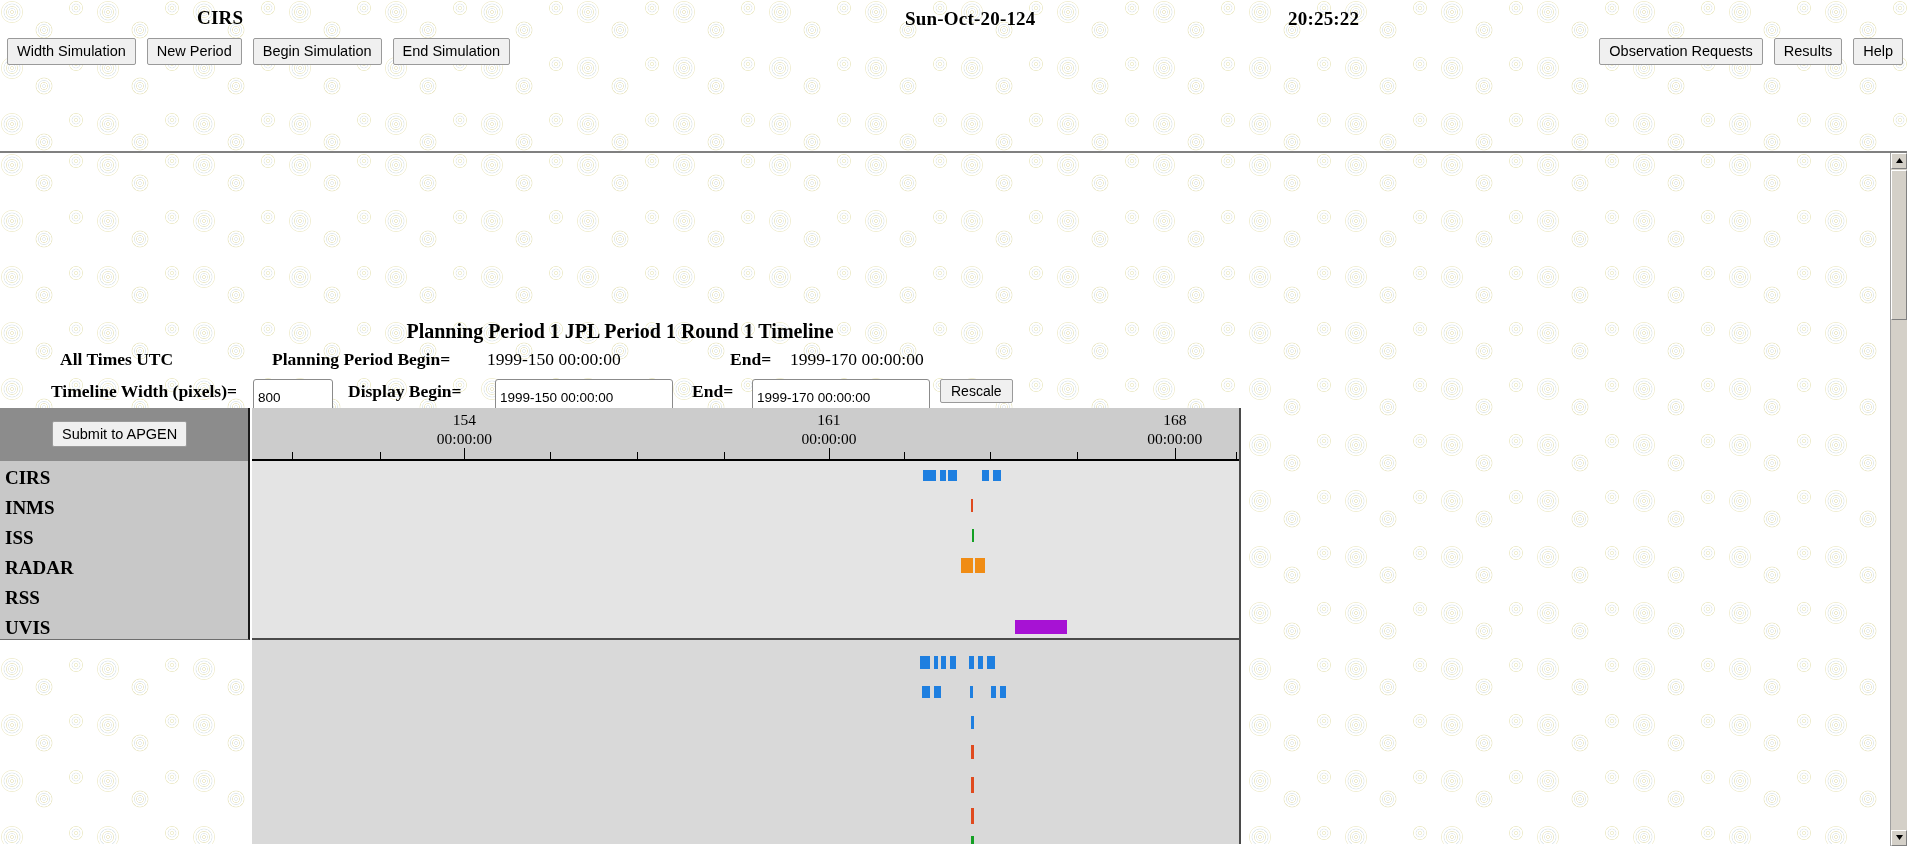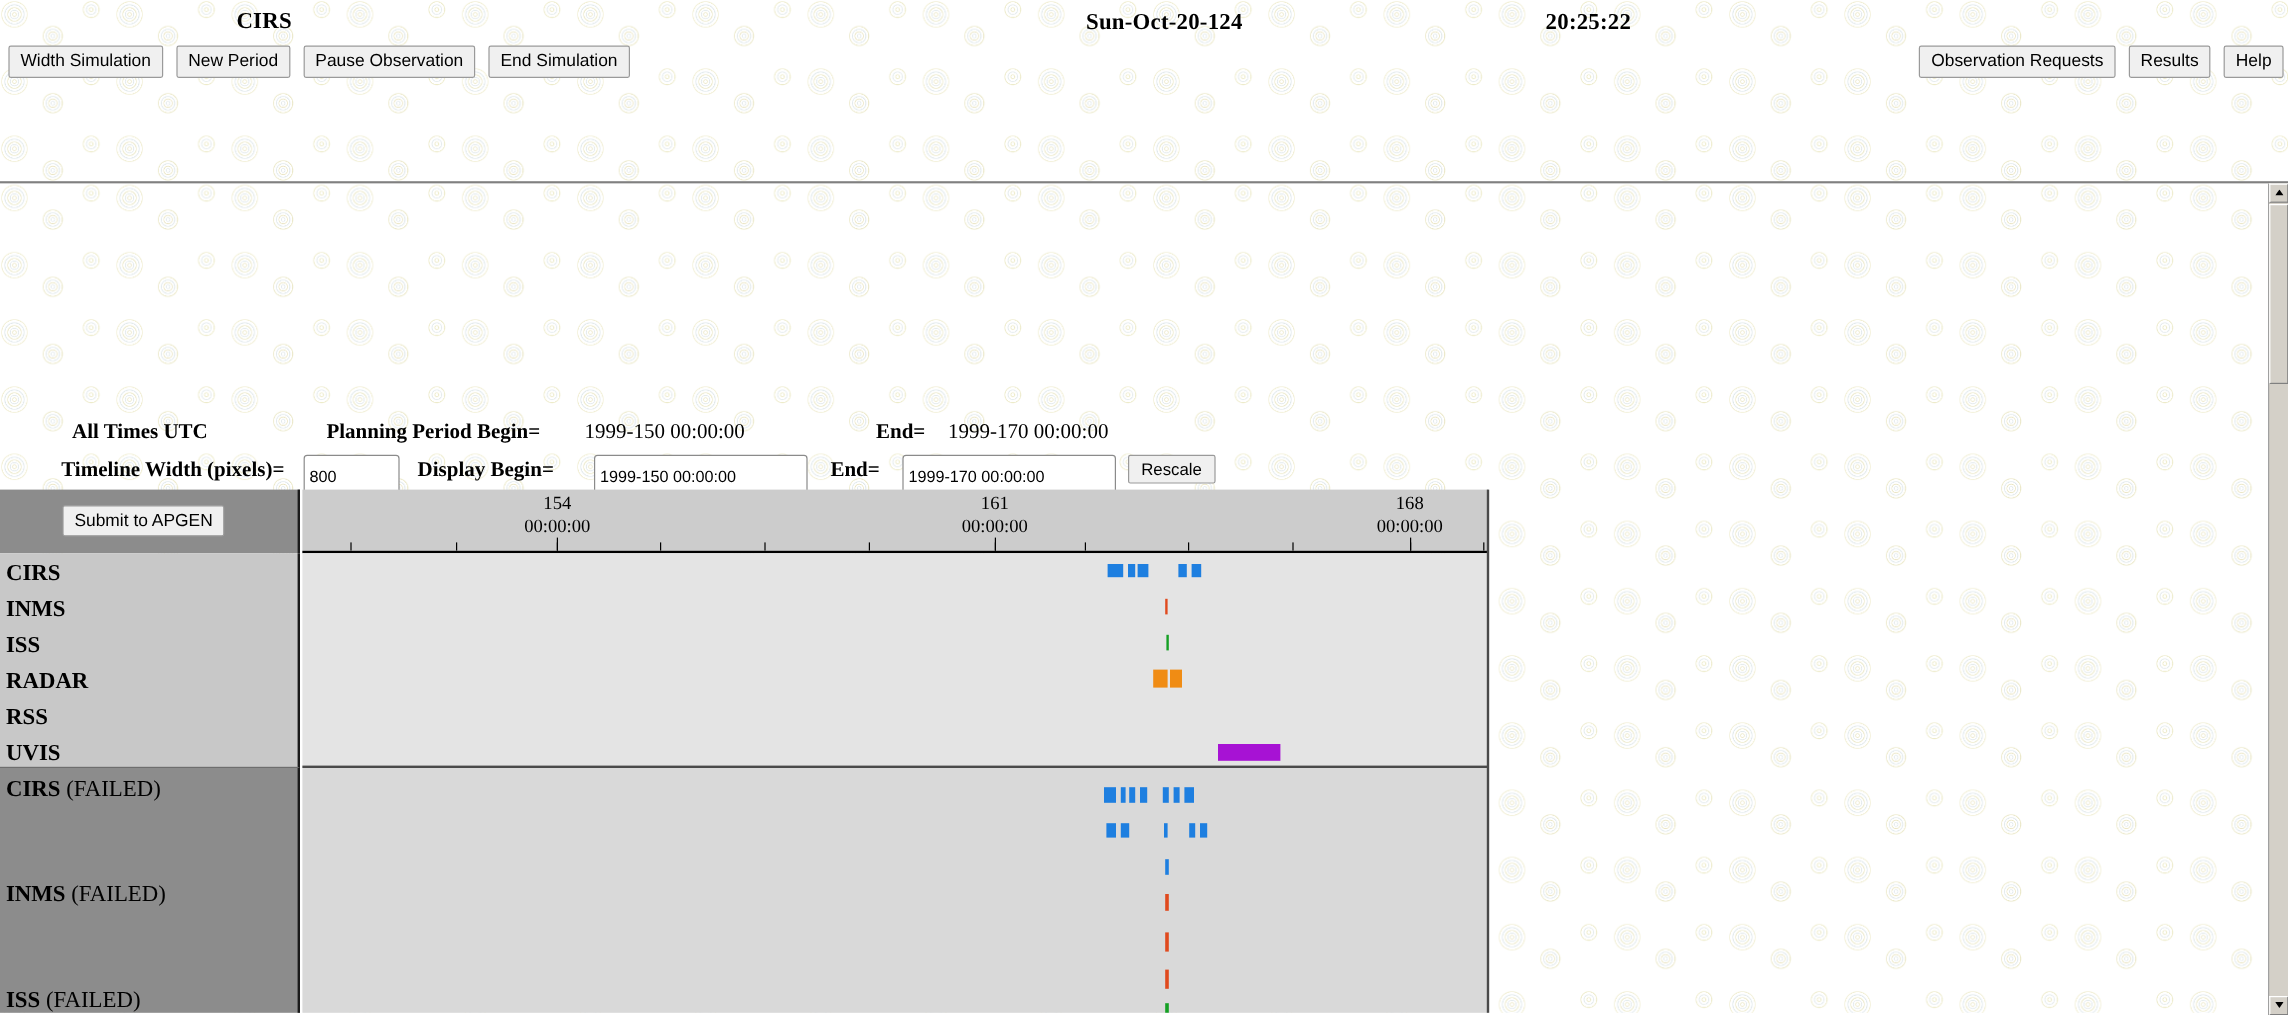--- a/index.html
+++ b/index.html
@@ -328,35 +328,36 @@
 
   <div class="title-row">
     <div class="hdr-text" id="app-title">CIRS</div>
     <div class="hdr-text" id="sim-date">Sun-Oct-20-124</div>
     <div class="hdr-text" id="sim-time">20:25:22</div>
   </div>
 
   <div id="btn-row-left">
     <button class="btn">Width Simulation</button>
     <button class="btn">New Period</button>
-    <button class="btn">Pause Observation</button>
+    <button class="btn">Begin Simulation</button>
     <button class="btn">End Simulation</button>
   </div>
 
   <div id="btn-row-right">
     <button class="btn">Observation Requests</button>
     <button class="btn">Results</button>
     <button class="btn">Help</button>
   </div>
 
   <div class="divider"></div>
 </div>
 
 <div id="timeline-panel" class="wallpaper">
 
+  <div id="panel-title">Planning Period 1 JPL Period 1 Round 1 Timeline</div>
 
   <div class="info-row">
     <span class="lbl" id="utc-label">All Times UTC</span>
     <span class="lbl" id="pp-begin-label">Planning Period Begin=</span>
     <span class="val" id="pp-begin-value">1999-150 00:00:00</span>
     <span class="lbl" id="pp-end-label">End=</span>
     <span class="val" id="pp-end-value">1999-170 00:00:00</span>
   </div>
 
   <div class="form-row">
@@ -421,25 +422,20 @@
         <div class="mark" style="left: 741px; top: 9px; width: 8px; height: 11px; background: rgb(30, 127, 224);"></div>
         <div class="mark" style="left: 719px; top: 38px; width: 2px; height: 13px; background: rgb(224, 74, 30);"></div>
         <div class="mark" style="left: 720px; top: 68px; width: 2px; height: 13px; background: rgb(20, 160, 36);"></div>
         <div class="mark" style="left: 709px; top: 97px; width: 12px; height: 15px; background: rgb(240, 140, 20);"></div>
         <div class="mark" style="left: 723px; top: 97px; width: 10px; height: 15px; background: rgb(240, 140, 20);"></div>
         <div class="mark" style="left: 763px; top: 159px; width: 52px; height: 14px; background: rgb(167, 18, 212);"></div>
       </div>
   </div>
 
   <div id="rows-failed">
-    <div id="rows-failed-labels">
-        <div class="row-label" style="top: 7px;"><span>CIRS</span><span class="suffix"> (FAILED)</span></div>
-        <div class="row-label" style="top: 95px;"><span>INMS</span><span class="suffix"> (FAILED)</span></div>
-        <div class="row-label" style="top: 183px;"><span>ISS</span><span class="suffix"> (FAILED)</span></div>
-      </div>
     <div id="rows-failed-canvas">
         <div class="mark" style="left: 668px; top: 16px; width: 10px; height: 13px; background: rgb(30, 127, 224);"></div>
         <div class="mark" style="left: 682px; top: 16px; width: 4px; height: 13px; background: rgb(30, 127, 224);"></div>
         <div class="mark" style="left: 689px; top: 16px; width: 5px; height: 13px; background: rgb(30, 127, 224);"></div>
         <div class="mark" style="left: 698px; top: 16px; width: 6px; height: 13px; background: rgb(30, 127, 224);"></div>
         <div class="mark" style="left: 717px; top: 16px; width: 5px; height: 13px; background: rgb(30, 127, 224);"></div>
         <div class="mark" style="left: 726px; top: 16px; width: 5px; height: 13px; background: rgb(30, 127, 224);"></div>
         <div class="mark" style="left: 735px; top: 16px; width: 8px; height: 13px; background: rgb(30, 127, 224);"></div>
         <div class="mark" style="left: 670px; top: 46px; width: 8px; height: 12px; background: rgb(30, 127, 224);"></div>
         <div class="mark" style="left: 682px; top: 46px; width: 7px; height: 12px; background: rgb(30, 127, 224);"></div>

